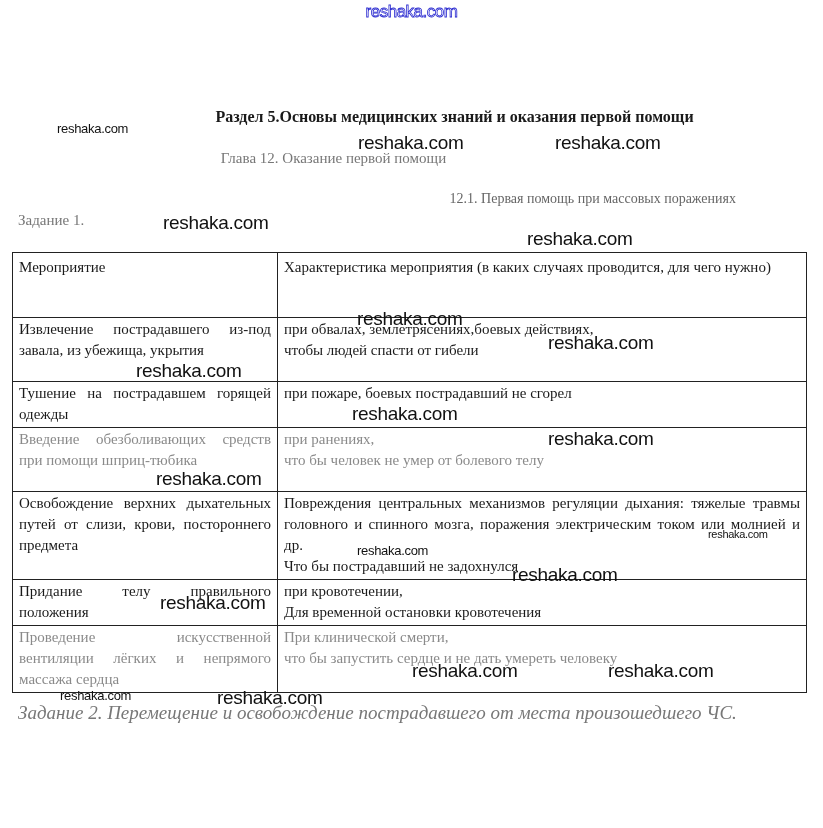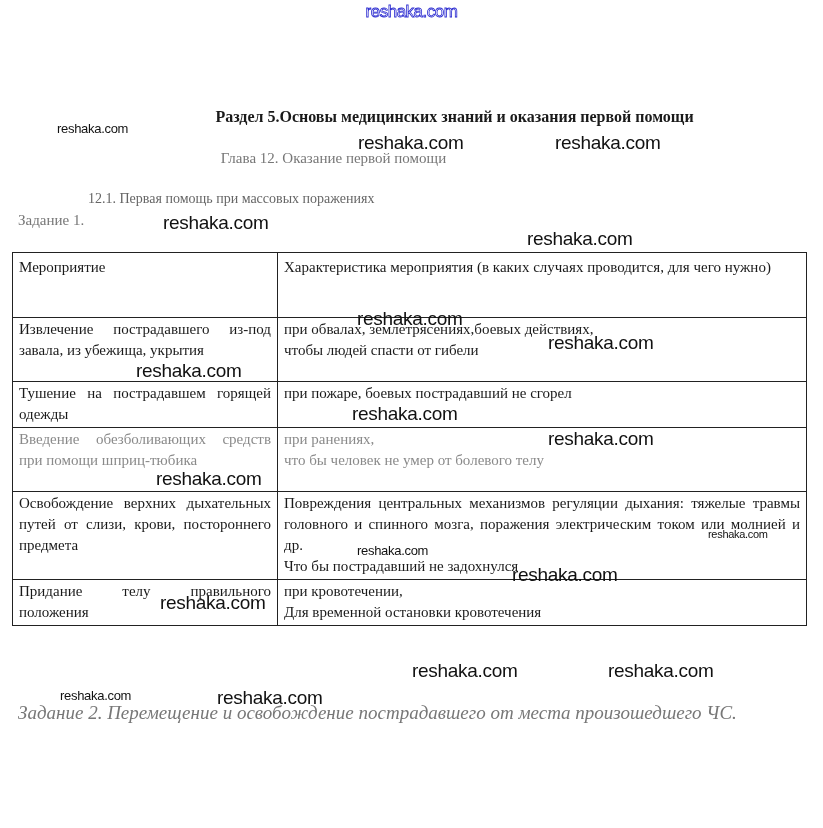--- a/index.html
+++ b/index.html
@@ -6,21 +6,21 @@
   body { width: 823px; height: 828px; position: relative; overflow: hidden;
          font-family: "Liberation Serif", "DejaVu Serif", serif; color: #1a1a1a; }
   .abs { position: absolute; }
   .top-wm { left: 0; width: 823px; top: 2px; text-align: center;
             font-family: "Liberation Sans", sans-serif; font-size: 17px;
             color: #ffffff; -webkit-text-stroke: 0.8px #2a2ad0; letter-spacing: -0.5px; }
   .section-title { left: 0; width: 823px; top: 108px; text-align: center;
                    font-weight: bold; font-size: 16px; padding-left: 86px; box-sizing: border-box; }
   .chapter-title { left: 0; width: 667px; top: 150px; text-align: center;
                    font-size: 15px; color: #777; }
-  .subsection-title { left: 0; width: 736px; top: 191px; text-align: left;
+  .subsection-title { left: 0; width: 736px; top: 191px; text-align: right;
                       font-size: 14px; color: #666; padding-left: 88px; box-sizing: border-box; }
   .task1 { left: 18px; top: 212px; font-size: 15px; color: #777; }
   .task2 { left: 18px; top: 702px; font-size: 19px; color: #777; font-style: italic; }
 
   table.measures { position: absolute; left: 12px; top: 252px; width: 795px;
                    border-collapse: collapse; font-size: 15px; line-height: 21px; }
   table.measures td { border: 1.5px solid #222; vertical-align: top; padding: 1px 6px 2px 6px; }
   table.measures td.c1 { width: 252px; text-align: justify; text-align-last: left; }
   table.measures td.c2 { text-align: justify; }
   tr.head td { height: 58px; padding-top: 4px; }
@@ -75,20 +75,27 @@
       <span class="line">Что бы пострадавший не задохнулся</span>
     </td>
   </tr>
   <tr style="height:44px">
     <td class="c1">Придание телу правильного положения</td>
     <td class="c2">
       <span class="line">при кровотечении,</span>
       <span class="line">Для временной остановки кровотечения</span>
     </td>
   </tr>
+  <tr style="height:64px">
+    <td class="c1 faded">Проведение искусственной вентиляции лёгких и непрямого массажа сердца</td>
+    <td class="c2 faded">
+      <span class="line">При клинической смерти,</span>
+      <span class="line">что бы запустить сердце и не дать умереть человеку</span>
+    </td>
+  </tr>
 </tbody>
   </table>
 
 <div class="abs task2">Задание 2. Перемещение и освобождение пострадавшего от места произошедшего ЧС.</div>
 
 <div class="wm small" style="left:57px;top:121px">reshaka.com</div>
 <div class="wm" style="left:358px;top:132px">reshaka.com</div>
 <div class="wm" style="left:555px;top:132px">reshaka.com</div>
 <div class="wm" style="left:163px;top:212px">reshaka.com</div>
 <div class="wm" style="left:527px;top:228px">reshaka.com</div>

